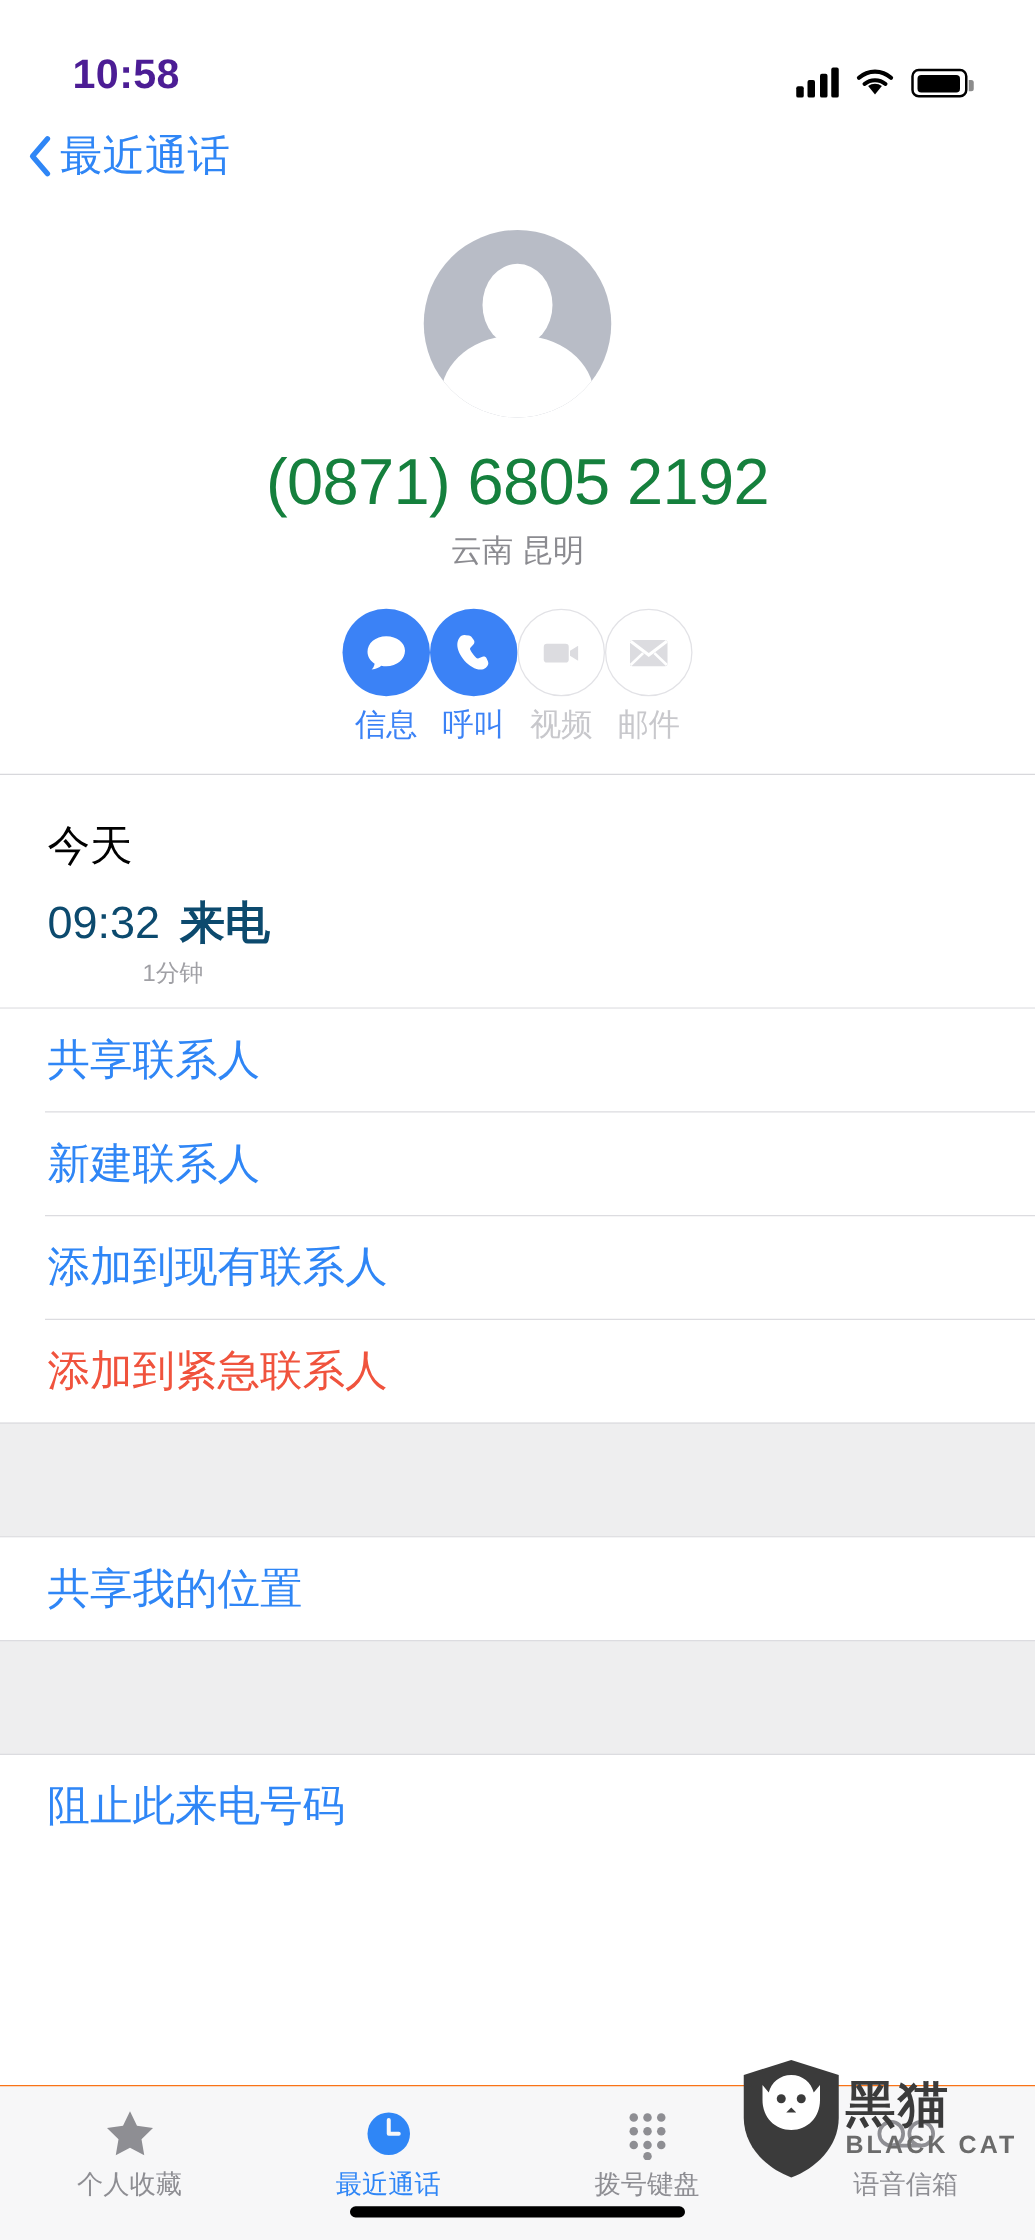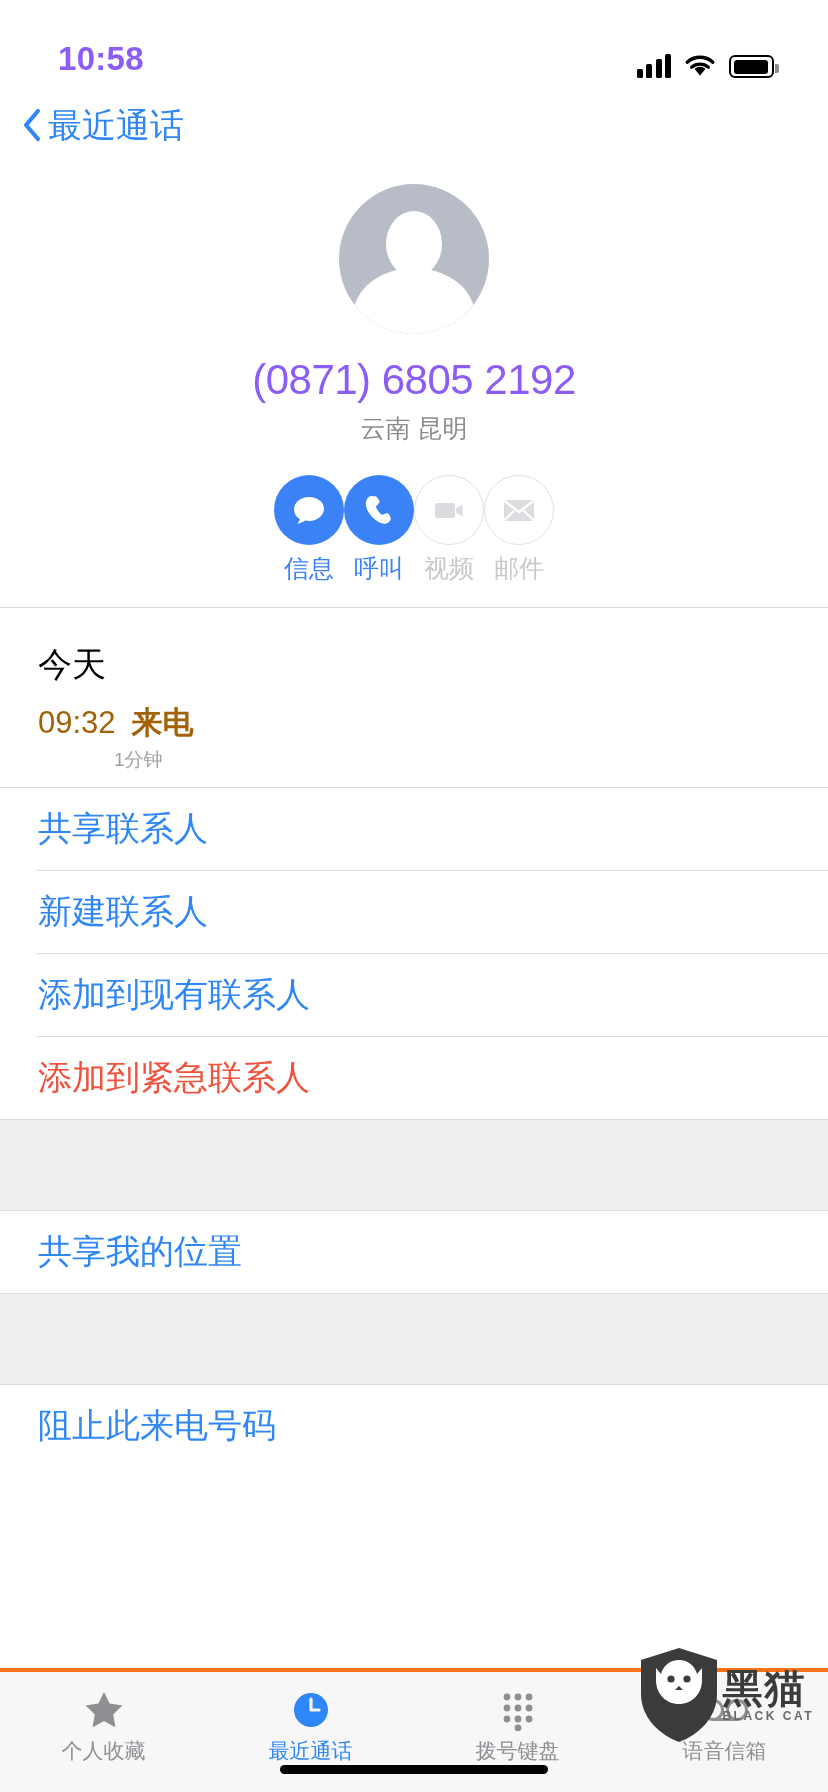--- a/index.html
+++ b/index.html
@@ -11,21 +11,21 @@
     overflow:hidden;
   }
   .screen { width:828px; height:1792px; position:relative; background:#fff; display:flex; flex-direction:column; }
 
   
   .statusbar {
     height:92px; flex:0 0 92px; position:relative;
     display:flex; align-items:flex-end; justify-content:space-between;
     padding:0 54px 14px 58px;
   }
-  .sb-time { font-size:33px; font-weight:600; color:#8b5cf6; letter-spacing:0.3px;margin-top:29px; }
+  .sb-time { font-size:33px; font-weight:600; color:#4c1d95; letter-spacing:0.3px;margin-top:29px; }
   .sb-right { display:flex; align-items:flex-end; gap:13px; }
   .sig { display:flex; align-items:flex-end; gap:3.5px; height:24px; }
   .sig i { width:6px; background:#000; border-radius:1.5px; display:block; }
   .sig i:nth-child(1){height:9px}
   .sig i:nth-child(2){height:14px}
   .sig i:nth-child(3){height:19px}
   .sig i:nth-child(4){height:24px}
   .wifi { width:32px; height:24px; position:relative; }
   .batt { width:45px; height:23px; border:2.5px solid #000; border-radius:6px; position:relative; }
   .batt::after { content:""; position:absolute; right:-7px; top:7px; width:4px; height:9px; background:#000; border-radius:0 2px 2px 0; opacity:.45; }
@@ -36,74 +36,74 @@
   .back { display:flex; align-items:center; gap:6px; color:#0a7bff; cursor:pointer; }
   .chev { width:20px; height:34px; position:relative; flex:0 0 20px; }
   .chev svg { display:block; }
   .back-label { font-size:34px; color:#2f86f6; line-height:1; }
 
   
   .header { padding-top:26px; display:flex; flex-direction:column; align-items:center; }
   .avatar { width:150px; height:150px; border-radius:50%; background:#b8bcc6; position:relative; overflow:hidden; }
   .avatar .head { position:absolute; left:50%; top:27px; transform:translateX(-50%); width:56px; height:66px; background:#fff; border-radius:50%; }
   .avatar .body { position:absolute; left:50%; bottom:-30px; transform:translateX(-50%); width:122px; height:96px; background:#fff; border-radius:50%; }
-  .phone-number { font-size:42px; color:#8b5cf6; margin-top:22px; letter-spacing:-0.5px; white-space:nowrap; font-weight:400; }
+  .phone-number { font-size:52px; color:#15803d; margin-top:22px; letter-spacing:-0.5px; white-space:nowrap; font-weight:400; }
   .locale { font-size:25px; color:#8b8b90; margin-top:8px; }
 
   
   .actions { display:flex; margin-top:30px; }
   .act { width:70px; display:flex; flex-direction:column; align-items:center; cursor:pointer; }
   .act-circle { width:70px; height:70px; border-radius:50%; display:flex; align-items:center; justify-content:center; }
   .act.on .act-circle { background:#3b82f6; }
   .act.off .act-circle { background:#fff; border:1.5px solid #e2e2e6; }
   .act-label { margin-top:11px; font-size:25px; line-height:1; white-space:nowrap; }
   .act.on .act-label { color:#3b82f6; }
   .act.off .act-label { color:#c8c8cc; }
 
   .divider { height:1px; background:#d8d8dc; margin-top:26px; }
 
   
   .log { padding:34px 0 0 0; }
   .log-date { font-size:34px; color:#000; padding-left:38px; }
   .log-row { padding-left:38px; margin-top:14px; }
-  .log-line { font-size:31px; color:#a16207; }
+  .log-line { font-size:36px; color:#0c4a6e; }
   .log-line b { font-weight:700; margin-left:16px; }
   .log-dur { font-size:19px; color:#a0a0a5; margin-top:3px; margin-left:76px; }
 
   .hairline { height:1px; background:#dcdce0; margin-left:36px; }
   .hairline.full { margin-left:0; }
 
   
   .rows { background:#fff; }
   .row { height:82px; display:flex; align-items:center; padding-left:38px; font-size:34px; color:#2f86f6; cursor:pointer; }
   .row.danger { color:#f0533d; }
 
   .gap { background:#eeeeef; height:92px; border-top:1px solid #dcdce0; border-bottom:1px solid #dcdce0; }
 
   
   .spacer { flex:1 1 auto; }
   .tabbar {
     flex:0 0 124px; height:124px; background:#f7f7f8;
-    border-top:4px solid #f97316;
+    border-top:1px solid #f97316;
     display:flex; align-items:flex-start; padding-top:14px;
   }
   .tab { flex:1; display:flex; flex-direction:column; align-items:center; gap:6px; cursor:pointer; }
   .tab-ico { height:48px; display:flex; align-items:center; justify-content:center; color:#8e8e93; }
   .tab.active .tab-ico { color:#2f86f6; }
   .tab-label { font-size:21px; color:#8e8e93; line-height:1; }
   .tab.active .tab-label { color:#2f86f6; }
 
   .home-indicator { position:absolute; left:50%; transform:translateX(-50%); bottom:18px; width:268px; height:9px; background:#000; border-radius:5px; }
 
   
   .watermark { position:absolute; right:14px; bottom:48px; display:flex; align-items:center; pointer-events:none; }
   .wm-shield { width:86px; height:98px; position:relative; }
   .wm-text { display:flex; flex-direction:column; align-items:flex-start; }
   .wm-cn { font-size:40px; font-weight:700; color:#3b3b3b; line-height:1.05; letter-spacing:2px; }
-  .wm-en { font-size:12px; font-weight:700; color:#6b6b6b; letter-spacing:2.5px; }
+  .wm-en { font-size:20px; font-weight:700; color:#6b6b6b; letter-spacing:2.5px; }
 </style>
 </head>
 <body>
 
 <div class="screen">
 
   <div class="statusbar">
     <div class="sb-time">10:58</div>
     <div class="sb-right">
       <div class="sig">

